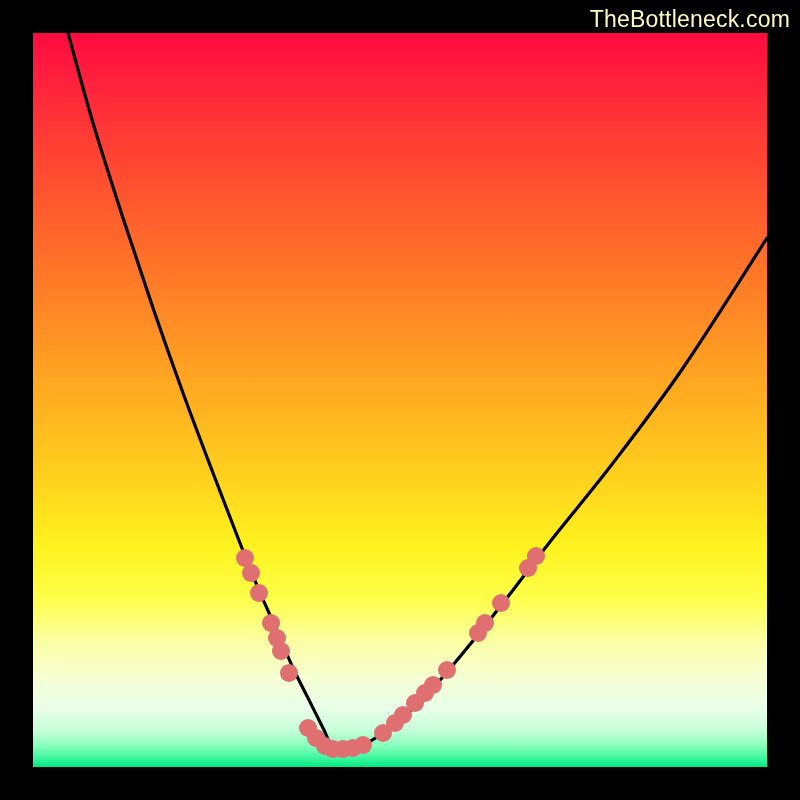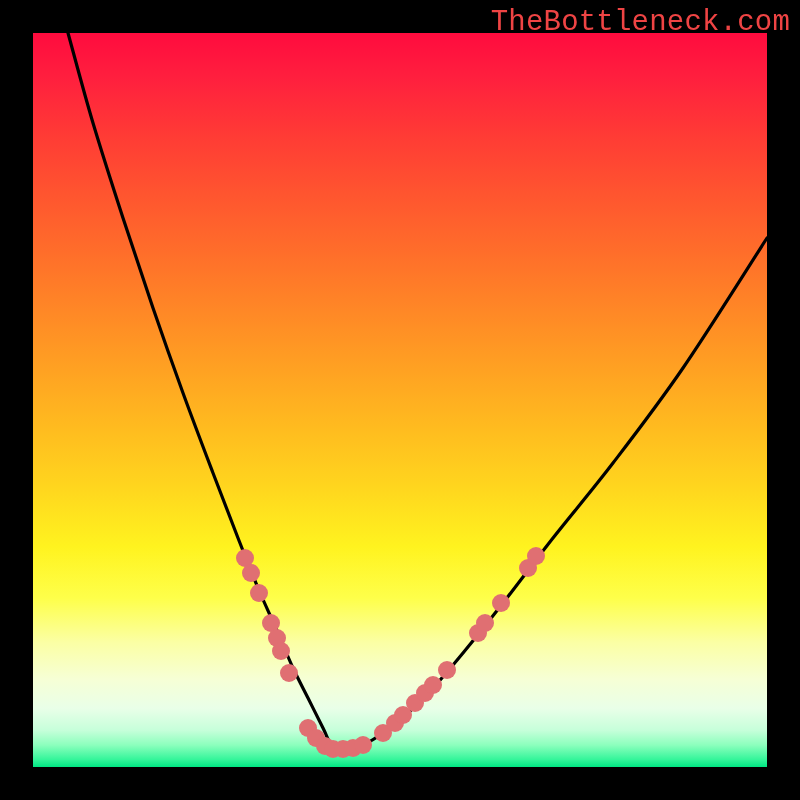--- a/index.html
+++ b/index.html
@@ -44,26 +44,25 @@
       #c6ffda 95%,
       #8cffbd 97%,
       #33f59a 99%,
       #00e783 100%
     );
   }
   .watermark {
     position: absolute;
     top: 6px;
     right: 10px;
-    color: #ef4444;
-    font-size: 29px;
+    color: #fef9c3;
+    font-size: 23px;
     font-weight: 400;
     letter-spacing: 0.2px;
     user-select: none;
-    font-family: Liberation Mono, monospace;
   }
   svg.curve {
     position: absolute;
     left: 0;
     top: 0;
     width: 734px;
     height: 734px;
     overflow: visible;
   }
   .dot {

